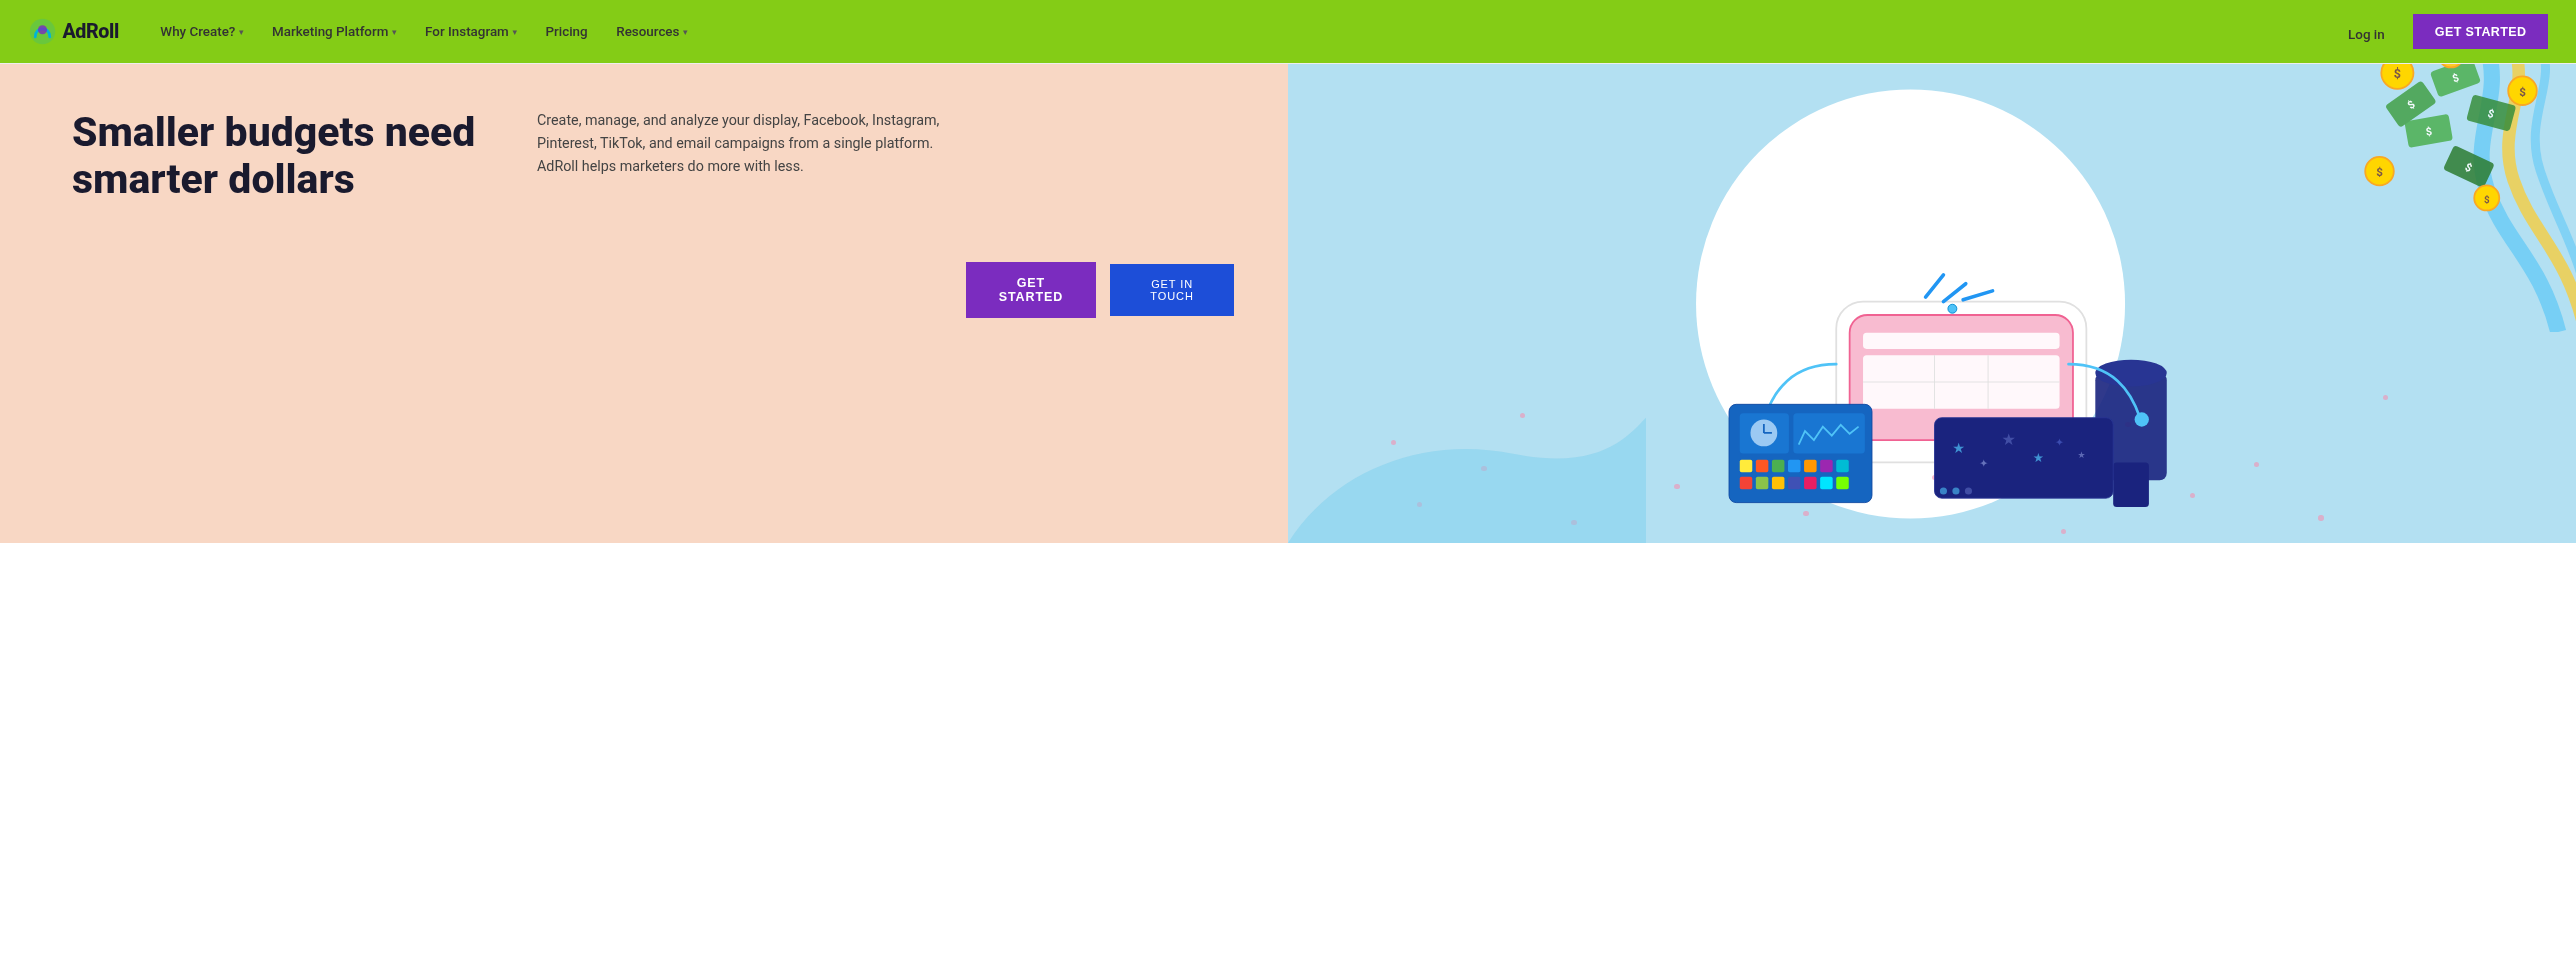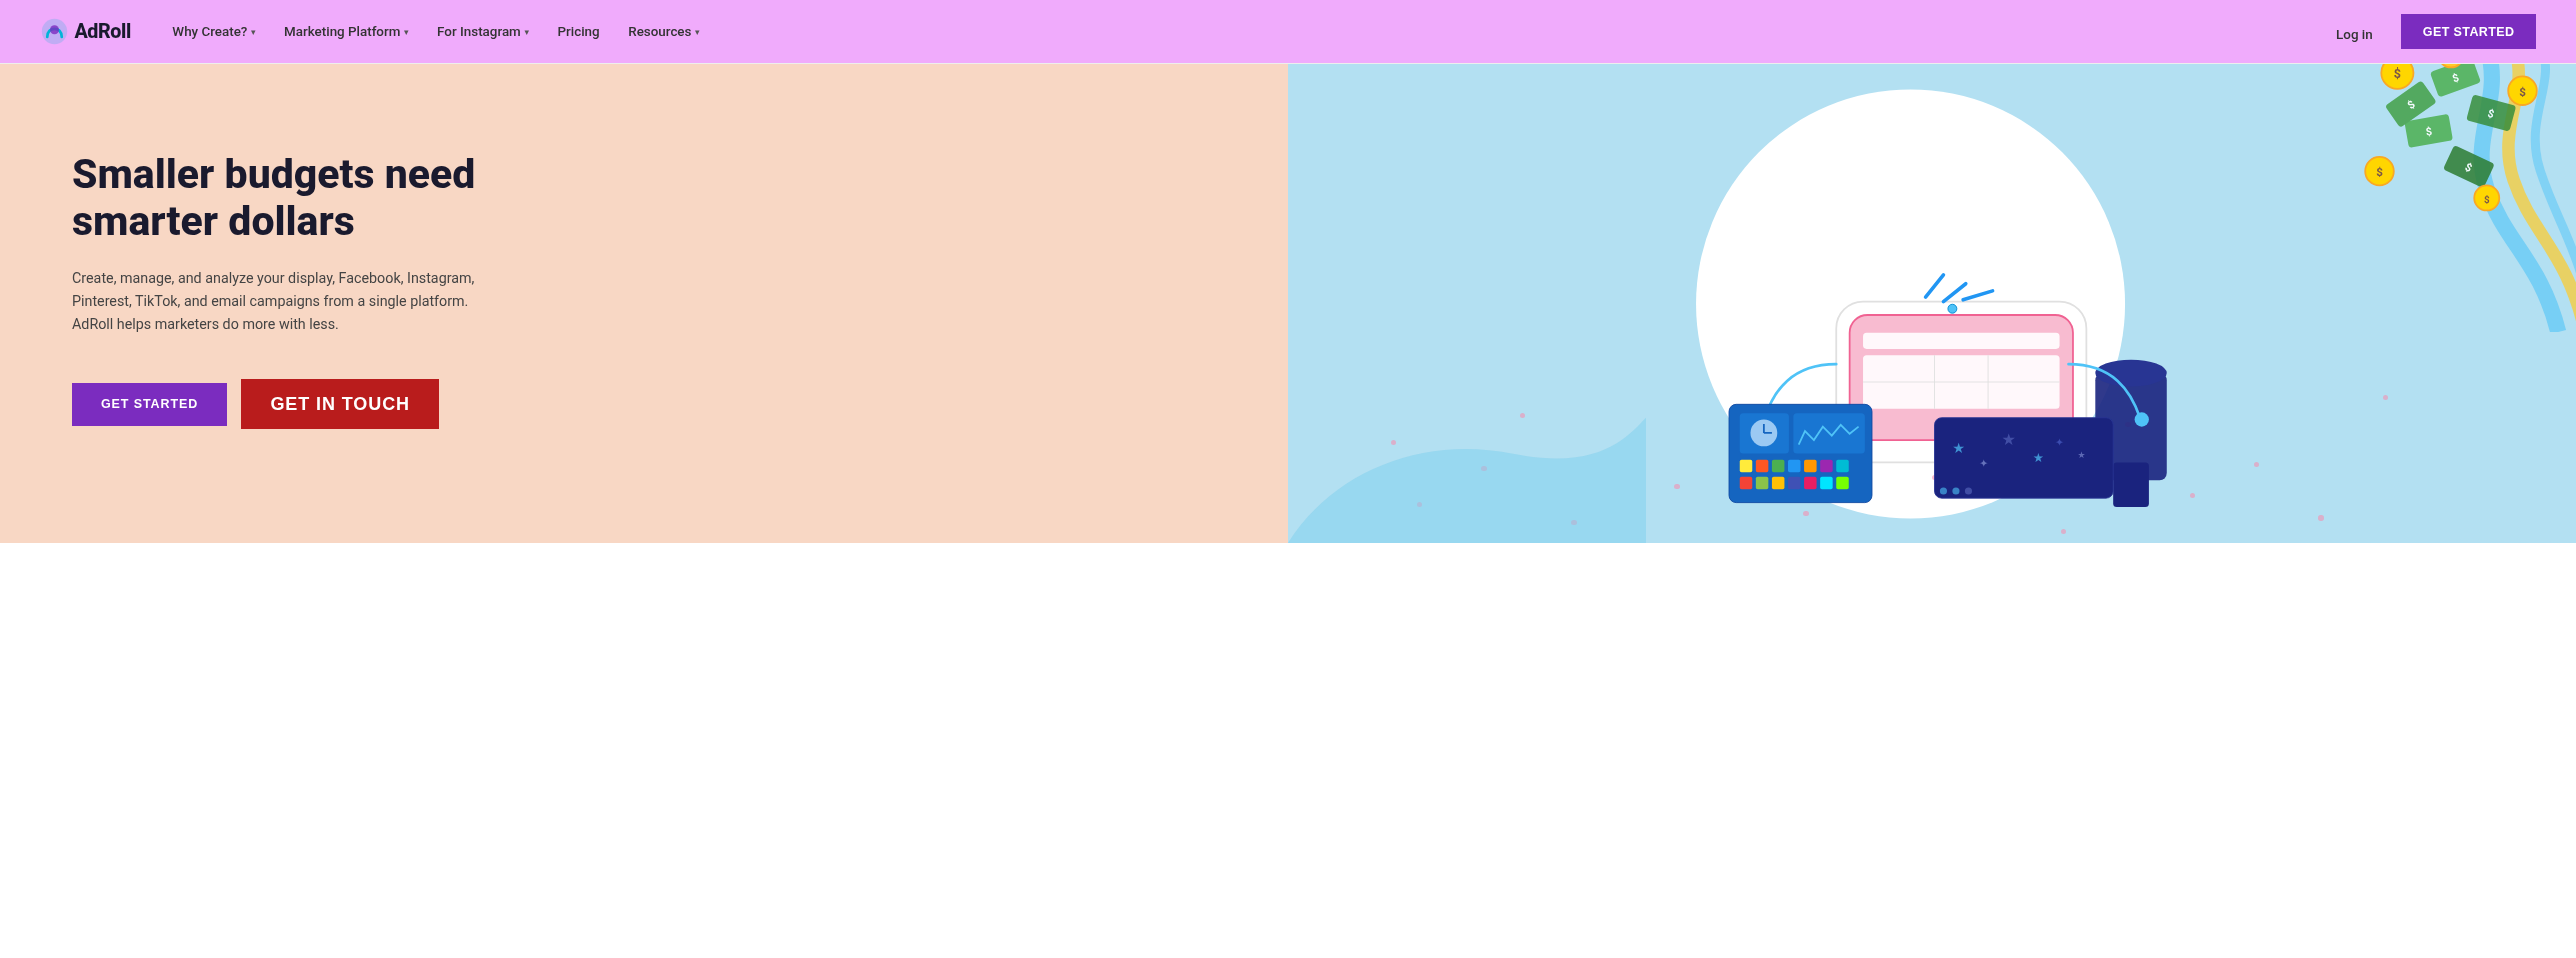--- a/index.html
+++ b/index.html
@@ -2,23 +2,23 @@
 <html style="font-size:14.3px"><head>
   <meta charset="utf-8">
   <style>
     * { margin: 0; padding: 0; box-sizing: border-box; }
     body { font-family: -apple-system, BlinkMacSystemFont, 'Segoe UI', Roboto, sans-serif; overflow-x: hidden; }
 
     
     .navbar {
       display: flex;
       align-items: center;
-      padding: 0 40px;
+      padding: 0 28px;
       height: 64px;
-      background: #f0abfc;
+      background: #84cc16;
       border-bottom: 0.9px solid #eee;
       position: relative;
       z-index: 10;
     }
     .logo-area {
       display: flex;
       align-items: center;
       margin-right: 29px;
       text-decoration: none;
     }
@@ -85,22 +85,22 @@
       width: 100%;
       min-height: 479px;
       position: relative;
       overflow: hidden;
     }
     .hero-left {
       width: 50%;
       background: #f8d7c4;
       padding: 45px 54px 72px 72px;
       display: flex;
-      flex-direction: column;
-      justify-content: center;
+      flex-direction: row;
+      justify-content: flex-end;
       position: relative;
       z-index: 2;
     }
     .hero-title {
       font-size: 41px;
       font-weight: 800;
       color: #1a1a2e;
       line-height: 1.15;
       margin-bottom: 21.5px;
       max-width: 465px;
@@ -122,24 +122,24 @@
       color: #fff;
       font-size: 12.5px;
       font-weight: 700;
       padding: 14.3px 29px;
       border: none;
       cursor: pointer;
       letter-spacing: 0.9px;
       text-transform: uppercase;
     }
     .btn-secondary {
-      background: #b91c1c;
+      background: #1d4ed8;
       color: #fff;
-      font-size: 18px;
-      font-weight: 700;
+      font-size: 11px;
+      font-weight: 400;
       padding: 14.3px 29px;
       border: none;
       cursor: pointer;
       letter-spacing: 0.9px;
       text-transform: uppercase;
     }
 
     
     .hero-right {
       width: 50%;

